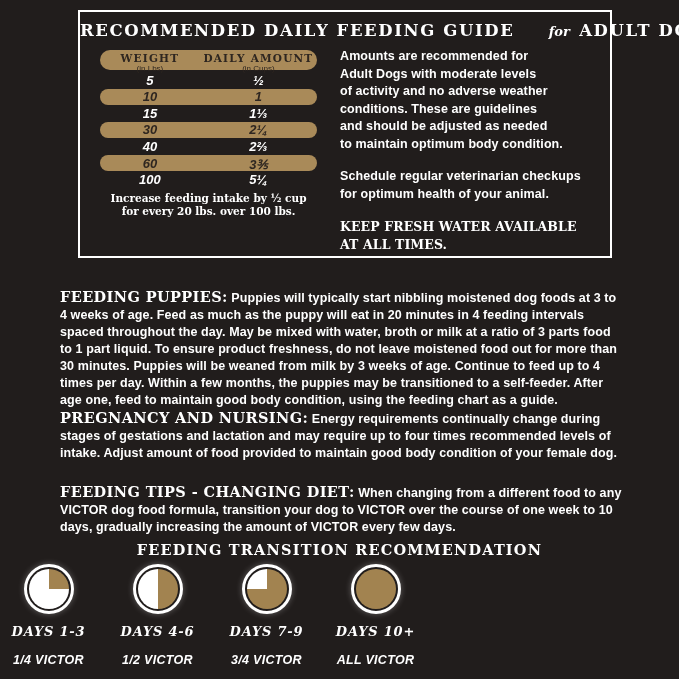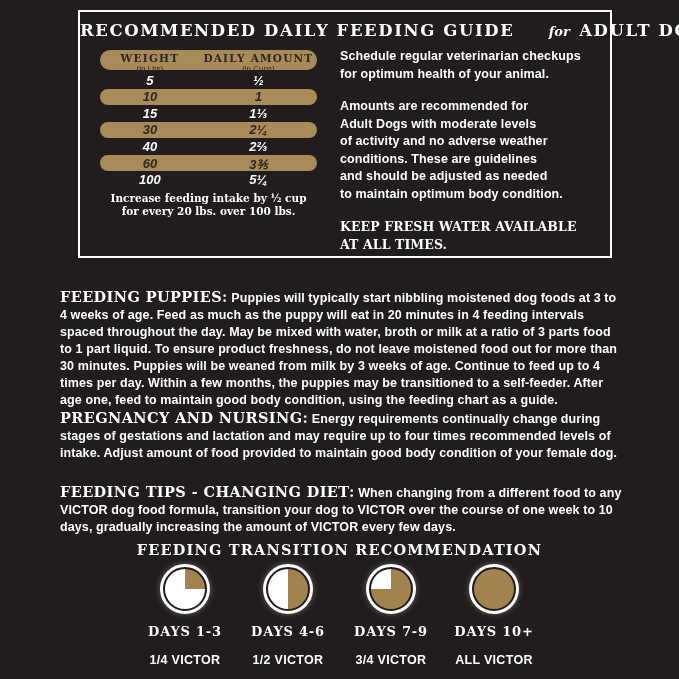--- a/index.html
+++ b/index.html
@@ -69,21 +69,21 @@
   .s2{top:409px;}
   .s3{top:483px;}
   
   .trans-head{
     position:absolute;top:541px;left:0;right:0;text-align:center;
     font-family:"DejaVu Serif",serif;font-weight:bold;font-size:14.5px;
     letter-spacing:1.2px;
   }
   .pies{
     position:absolute;top:564px;left:0;right:0;
-    display:flex;justify-content:center;gap:6px;
+    display:flex;gap:12px;font-style:italic;
   }
   .step{width:97px;text-align:center;}
   .pie{
     width:40px;height:40px;margin:0 auto;border-radius:50%;
     border:3px solid var(--c-white,#fff);padding:2px;
     background:conic-gradient(var(--c-pie_fill,#a28350) var(--deg,90deg),var(--c-white,#fff) 0);
     background-clip:content-box;
     box-shadow:0 0 6px rgba(255,255,255,.30);
   }
   .days{
@@ -144,28 +144,28 @@
         <div class="trow">
           <div>100</div>
           <div>5¼</div>
         </div>
       </div>
       <div class="footnote">Increase feeding intake by ½ cup
 for every 20 lbs. over 100 lbs.</div>
     </div>
 
     <div class="info-col">
-      <p>Schedule regular veterinarian checkups
-for optimum health of your animal.</p>
       <p>Amounts are recommended for
 Adult Dogs with moderate levels
 of activity and no adverse weather
 conditions. These are guidelines
 and should be adjusted as needed
 to maintain optimum body condition.</p>
+      <p>Schedule regular veterinarian checkups
+for optimum health of your animal.</p>
       <p class="water">KEEP FRESH WATER AVAILABLE
 AT ALL TIMES.</p>
     </div>
   </div>
 
   <div class="section s1">
     <span class="sec-h">FEEDING PUPPIES:</span>
     <span class="sec-b">Puppies will typically start nibbling moistened dog foods at 3 to 4 weeks of age. Feed as much as the puppy will eat in 20 minutes in 4 feeding intervals spaced throughout the day. May be mixed with water, broth or milk at a ratio of 3 parts food to 1 part liquid. To ensure product freshness, do not leave moistened food out for more than 30 minutes. Puppies will be weaned from milk by 3 weeks of age. Continue to feed up to 4 times per day. Within a few months, the puppies may be transitioned to a self-feeder. After age one, feed to maintain good body condition, using the feeding chart as a guide.</span>
   </div>
 

